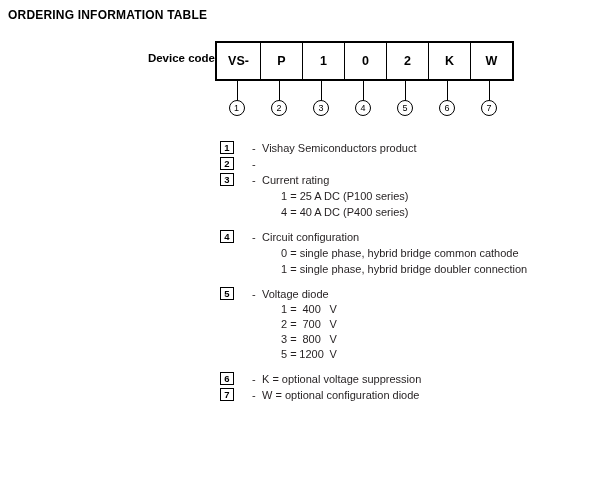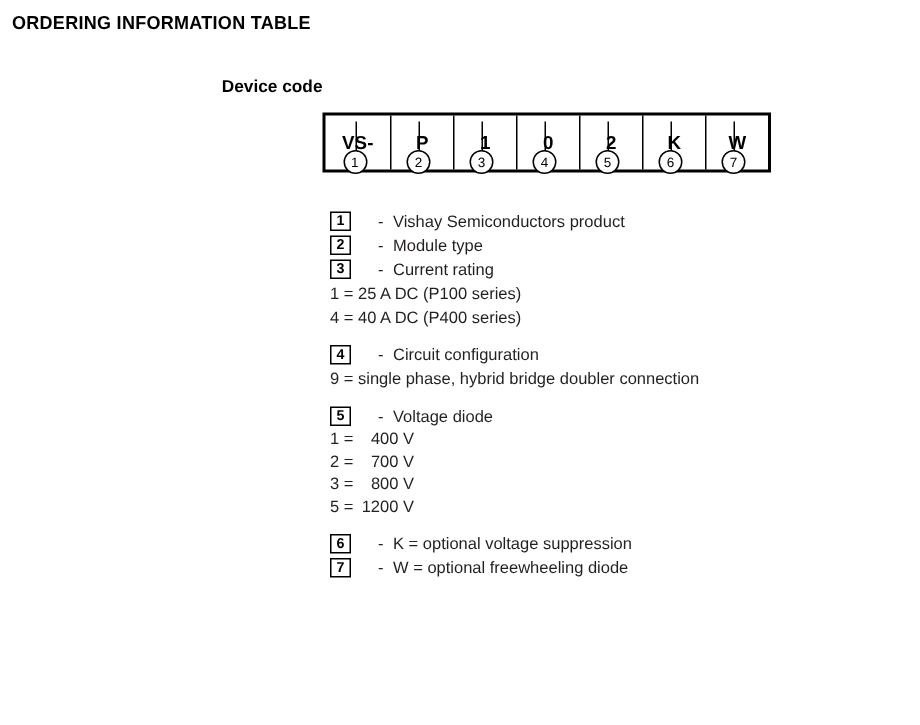--- a/index.html
+++ b/index.html
@@ -50,21 +50,20 @@
   }
   .code-table {
     position: absolute;
     left: 215px;
     top: 0;
     height: 40px;
     display: flex;
     border: 2px solid #000000;
     box-sizing: border-box;
     background: #ffffff;
-    margin-top: 34px;
   }
   .code-cell {
     width: 42px;
     display: flex;
     align-items: center;
     justify-content: center;
     font-size: 12.5px;
     font-weight: bold;
     color: #000000;
     border-left: 1px solid #000000;
@@ -154,39 +153,40 @@
     color: #231f20;
   }
   .desc {
     margin-left: 42px;
     font-size: 11px;
     line-height: 16px;
     color: #231f20;
     white-space: nowrap;
   }
   .sublines {
+    margin-left: 61px;
   }
   .subline {
     font-size: 11px;
     line-height: 16px;
     color: #231f20;
     white-space: nowrap;
   }
   
   .volt-line {
     font-size: 11px;
     line-height: 15px;
     color: #231f20;
     white-space: nowrap;
   }
   .volt-key { display: inline-block; }
   .volt-val {
     display: inline-block;
     width: 30px;
-    text-align: right;
+    text-align: center;
   }
   .volt-unit { display: inline-block; padding-left: 3px; }
 </style>
 </head>
 <body>
 
 <div class="page-title">ORDERING INFORMATION TABLE</div>
 
 <div class="device-row">
   <div class="device-label">Device code</div>
@@ -234,37 +234,37 @@
 
 <div class="legend" id="legend">
     <div class="legend-row">
       <div class="num-box">1</div>
       <div class="dash">-</div>
       <div class="desc">Vishay Semiconductors product</div>
     </div>
     <div class="legend-row">
       <div class="num-box">2</div>
       <div class="dash">-</div>
-      <div class="desc">Module type</div>
     </div>
     <div class="legend-row gap-after">
       <div class="num-box">3</div>
       <div class="dash">-</div>
       <div class="desc">Current rating</div>
       <div class="sublines">
         <div class="subline">1 = 25 A DC (P100 series)</div>
         <div class="subline">4 = 40 A DC (P400 series)</div>
       </div>
     </div>
     <div class="legend-row gap-after">
       <div class="num-box">4</div>
       <div class="dash">-</div>
       <div class="desc">Circuit configuration</div>
       <div class="sublines">
-        <div class="subline">9 = single phase, hybrid bridge doubler connection</div>
+        <div class="subline">0 = single phase, hybrid bridge common cathode</div>
+        <div class="subline">1 = single phase, hybrid bridge doubler connection</div>
       </div>
     </div>
     <div class="legend-row gap-after">
       <div class="num-box">5</div>
       <div class="dash">-</div>
       <div class="desc">Voltage diode</div>
       <div class="sublines">
         <div class="volt-line"><span class="volt-key">1 =</span><span class="volt-val">400</span><span class="volt-unit">V</span></div>
         <div class="volt-line"><span class="volt-key">2 =</span><span class="volt-val">700</span><span class="volt-unit">V</span></div>
         <div class="volt-line"><span class="volt-key">3 =</span><span class="volt-val">800</span><span class="volt-unit">V</span></div>
@@ -272,15 +272,15 @@
       </div>
     </div>
     <div class="legend-row">
       <div class="num-box">6</div>
       <div class="dash">-</div>
       <div class="desc">K = optional voltage suppression</div>
     </div>
     <div class="legend-row">
       <div class="num-box">7</div>
       <div class="dash">-</div>
-      <div class="desc">W = optional freewheeling diode</div>
+      <div class="desc">W = optional configuration diode</div>
     </div>
   </div>
 
 </body></html>

